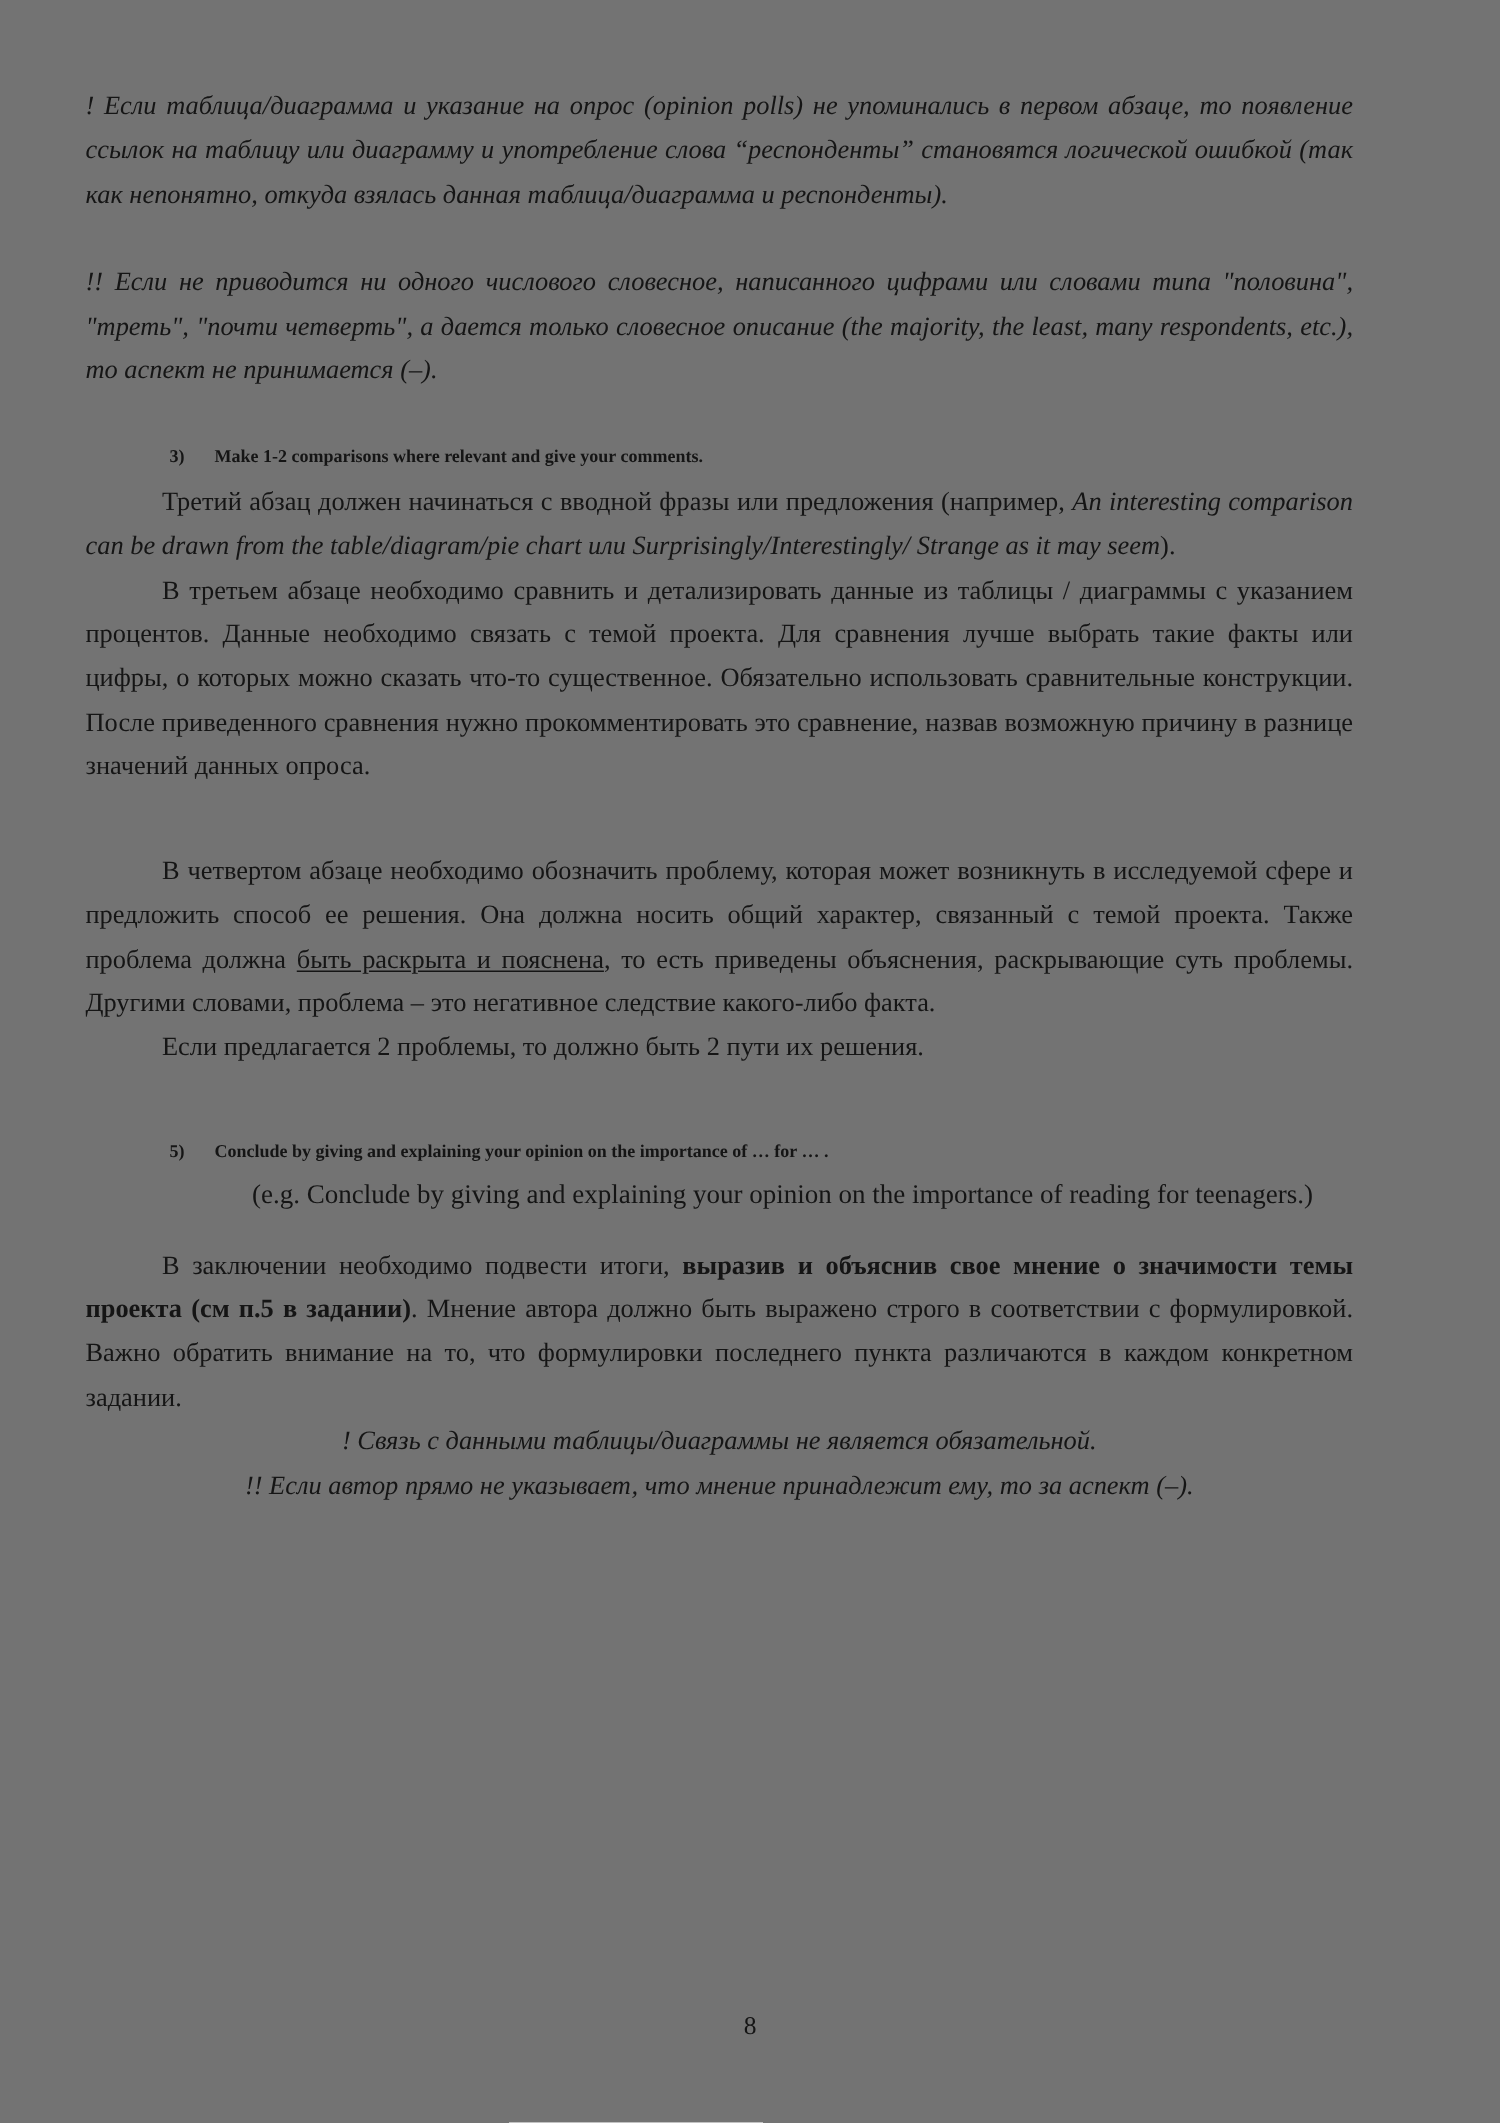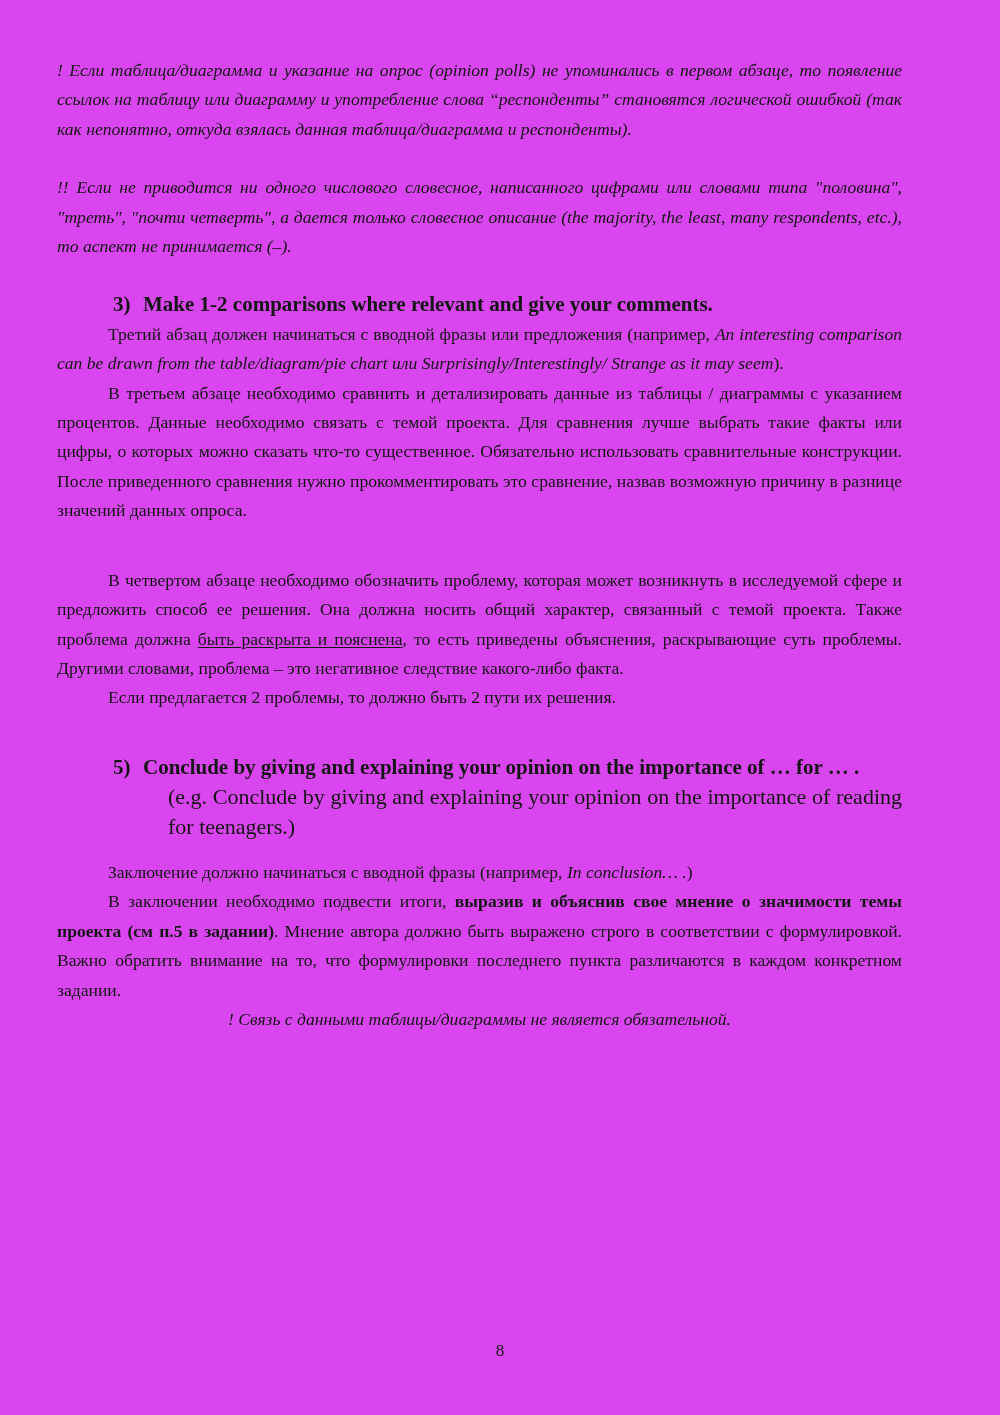--- a/index.html
+++ b/index.html
@@ -5,21 +5,21 @@
 <style>
   html, body {
     margin: 0;
     padding: 0;
     background: #ffffff;
   }
   .page {
     position: relative;
     width: 1000px;
     height: 1415px;
-    background: #d946ef;
+    background: #737373;
     margin: 0 auto;
     overflow: hidden;
     font-family: "Liberation Serif", "DejaVu Serif", serif;
     color: #151515;
   }
   .content {
     position: absolute;
     left: 57px;
     top: 56px;
     width: 845px;
@@ -44,37 +44,37 @@
   }
 
   
   .body-par {
     text-indent: 51px;
   }
 
   
   .task-heading {
     font-weight: bold;
-    font-size: 21px;
+    font-size: 12px;
     line-height: 29.4px;
     margin: 0;
     padding-left: 56px;
     text-indent: -0px;
     text-align: left;
     white-space: nowrap;
   }
   .task-heading .num {
     display: inline-block;
     width: 30px;
   }
 
   .eg-block {
     margin: 0;
     padding-left: 111px;
-    font-size: 22px;
+    font-size: 18px;
     line-height: 29.4px;
     text-align: justify;
   }
 
   .spacer-sm { height: 17px; }
   .spacer-md { height: 29px; }
   .spacer-lg { height: 40px; }
 
   u.plain { text-decoration: underline; text-underline-offset: 2px; }
   em { font-style: italic; }
@@ -126,22 +126,22 @@
     <div class="spacer-lg"></div>
 
     <p class="task-heading">
       <span class="num">5)</span><span>Conclude by giving and explaining your opinion on the importance of … for … .</span>
     </p>
 
     <p class="eg-block">(e.g. Conclude by giving and explaining your opinion on the importance of reading for teenagers.)</p>
 
     <div class="spacer-sm"></div>
 
-    <p class="body-par"><span>Заключение должно начинаться с вводной фразы (например, </span><em>In conclusion… .</em><span>)</span></p>
 
     <p class="body-par"><span>В заключении необходимо подвести итоги, </span><strong>выразив и объяснив свое мнение о значимости темы проекта (см п.5 в задании)</strong><span>. Мнение автора должно быть выражено строго в соответствии с формулировкой. Важно обратить внимание на то, что формулировки последнего пункта различаются в каждом конкретном задании.</span></p>
 
     <p class="remark-tight">! Связь с данными таблицы/диаграммы не является обязательной.</p>
+    <p class="remark-tight">!! Если автор прямо не указывает, что мнение принадлежит ему, то за аспект (–).</p>
 
   </div>
 
   <div class="page-number">8</div>
 </div>
 
 </body></html>

